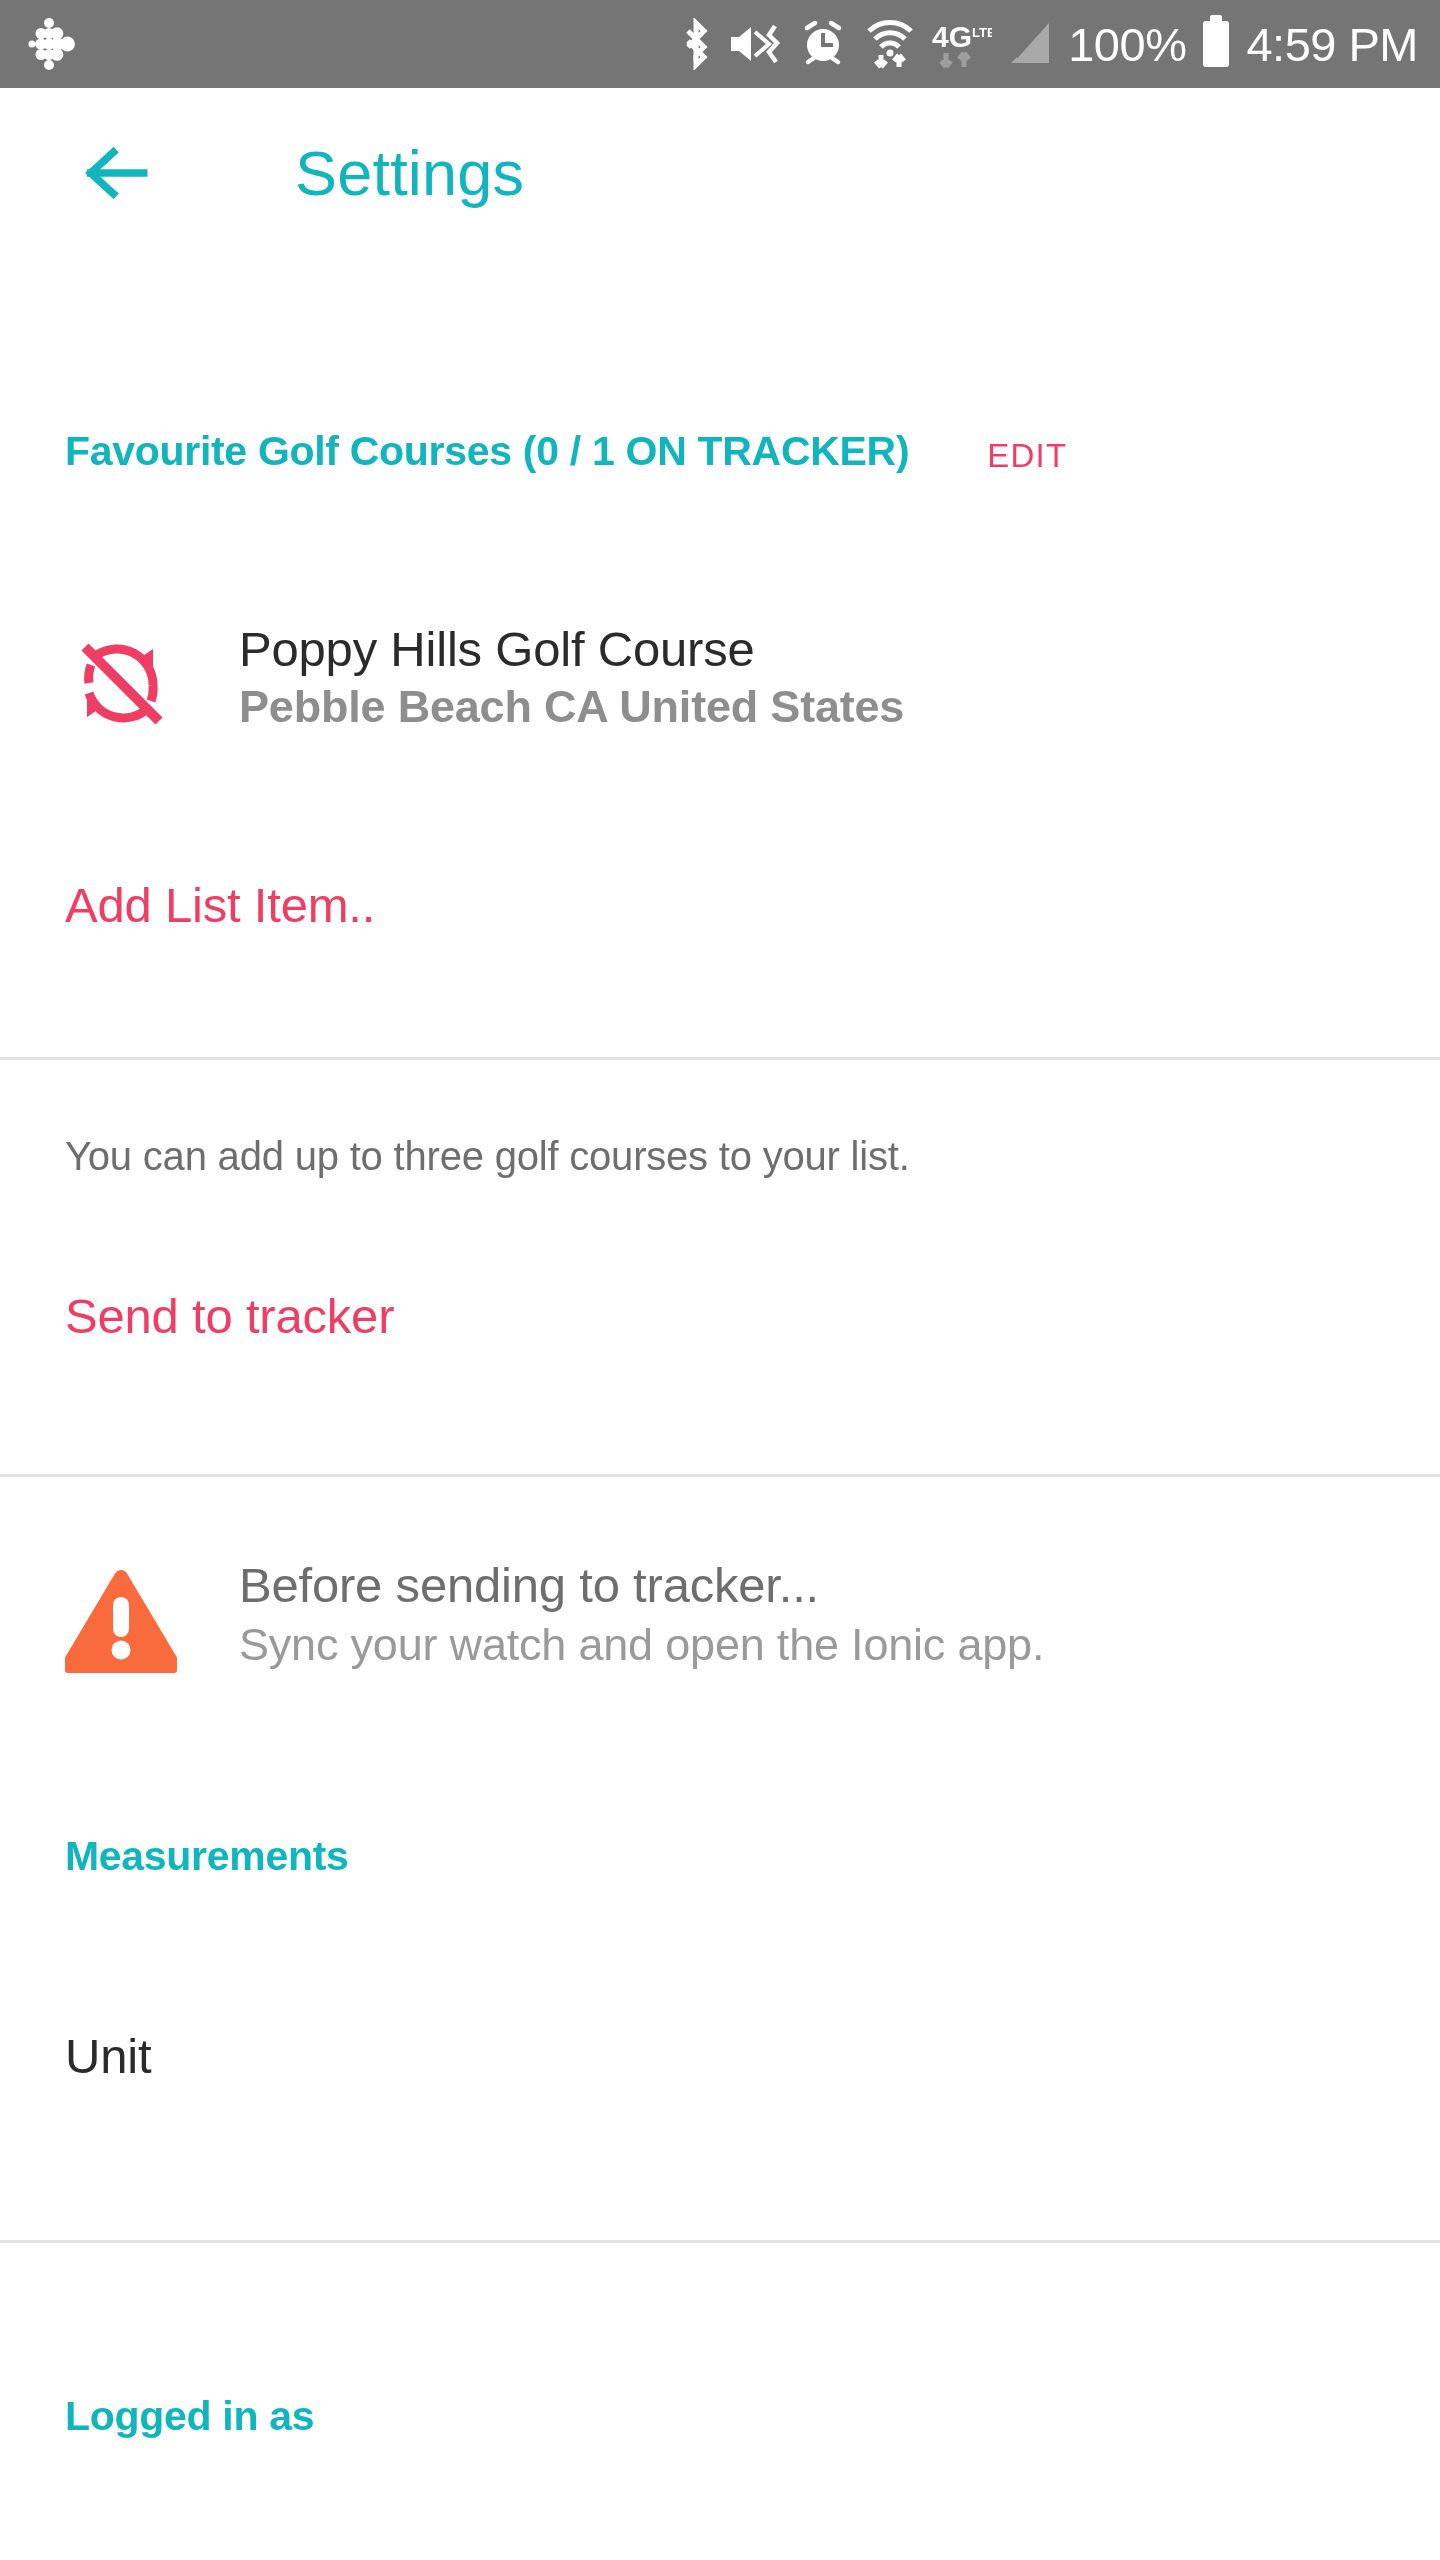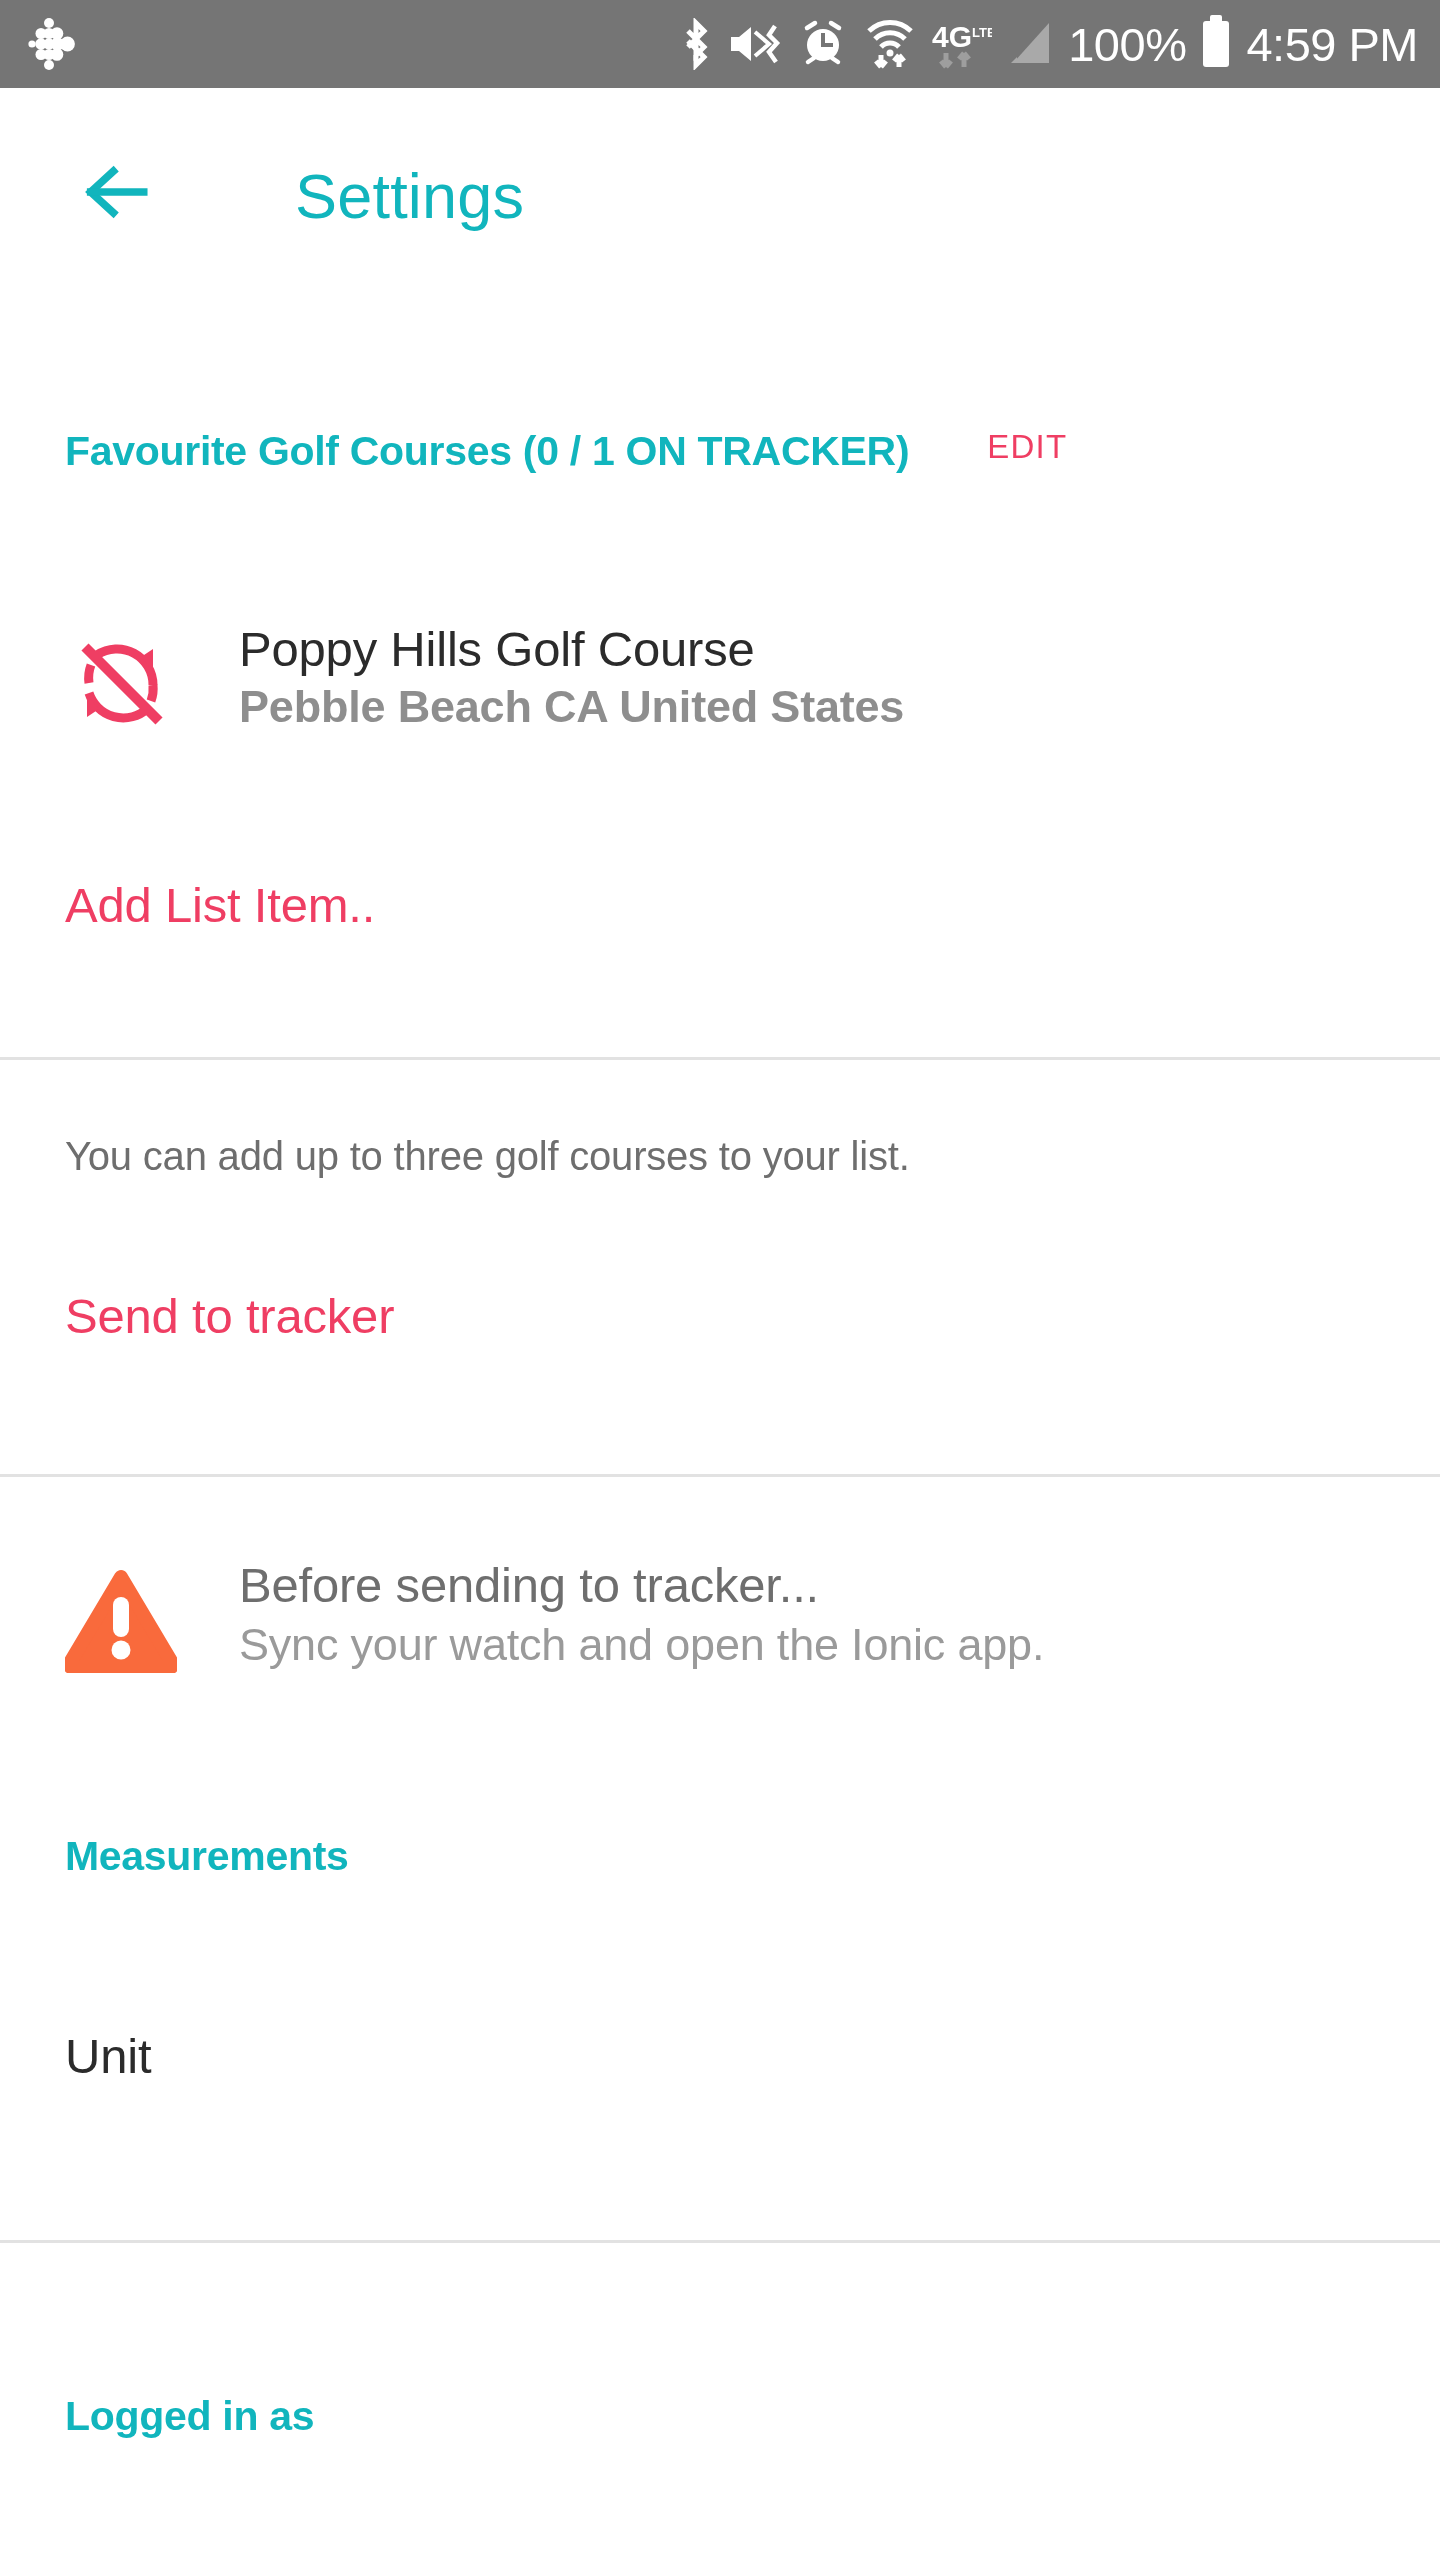--- a/index.html
+++ b/index.html
@@ -32,38 +32,38 @@
     border-radius:3px; position:relative; margin:0 2px;
   }
   .sb-battery:before{
     content:""; position:absolute; top:-6px; left:7px;
     width:12px; height:6px; background:#ffffff; border-radius:2px 2px 0 0;
   }
 
   
   .appbar{
     width:1440px; height:140px;
-    display:flex; align-items:flex-end;
+    display:flex; align-items:center;
     padding-left:85px; padding-top:30px;
     background:#ffffff;
   }
   .back-btn{
     width:72px; height:72px;
     display:flex; align-items:center; justify-content:flex-start;
     cursor:pointer;
   }
   .appbar-title{
     margin-left:138px;
     color:#11b5bd; font-size:63px; font-weight:400;
     letter-spacing:0.2px; line-height:1;
   }
 
   
   .section-head{
-    display:flex; align-items:flex-start;
+    display:flex; align-items:flex-end;
     padding:0 65px 0 65px;
   }
   .section-title{
     color:#11b5bd; font-size:41px; font-weight:700;
     letter-spacing:-0.3px; white-space:nowrap;
   }
   .section-action{
     color:#ef3e63; font-size:33px; font-weight:400;
     letter-spacing:1.2px; margin-left:78px; cursor:pointer;
   }

